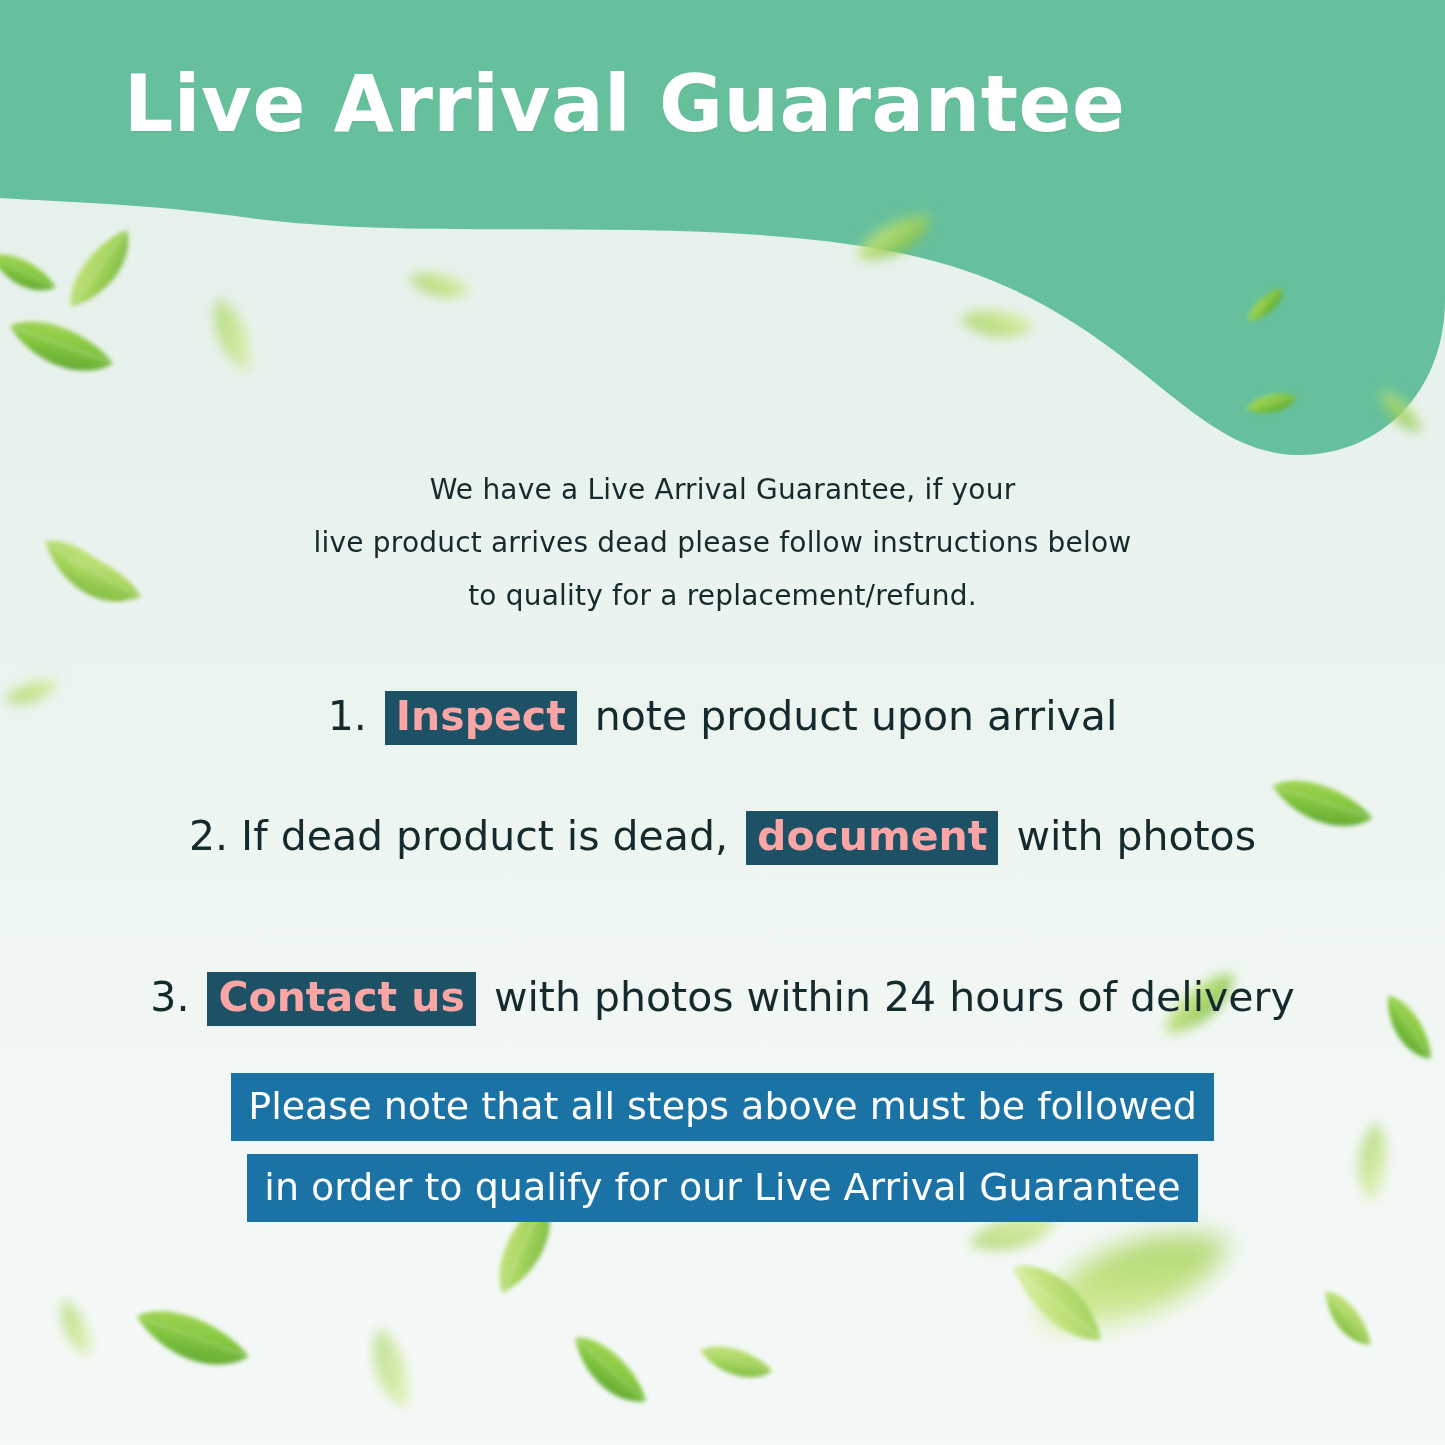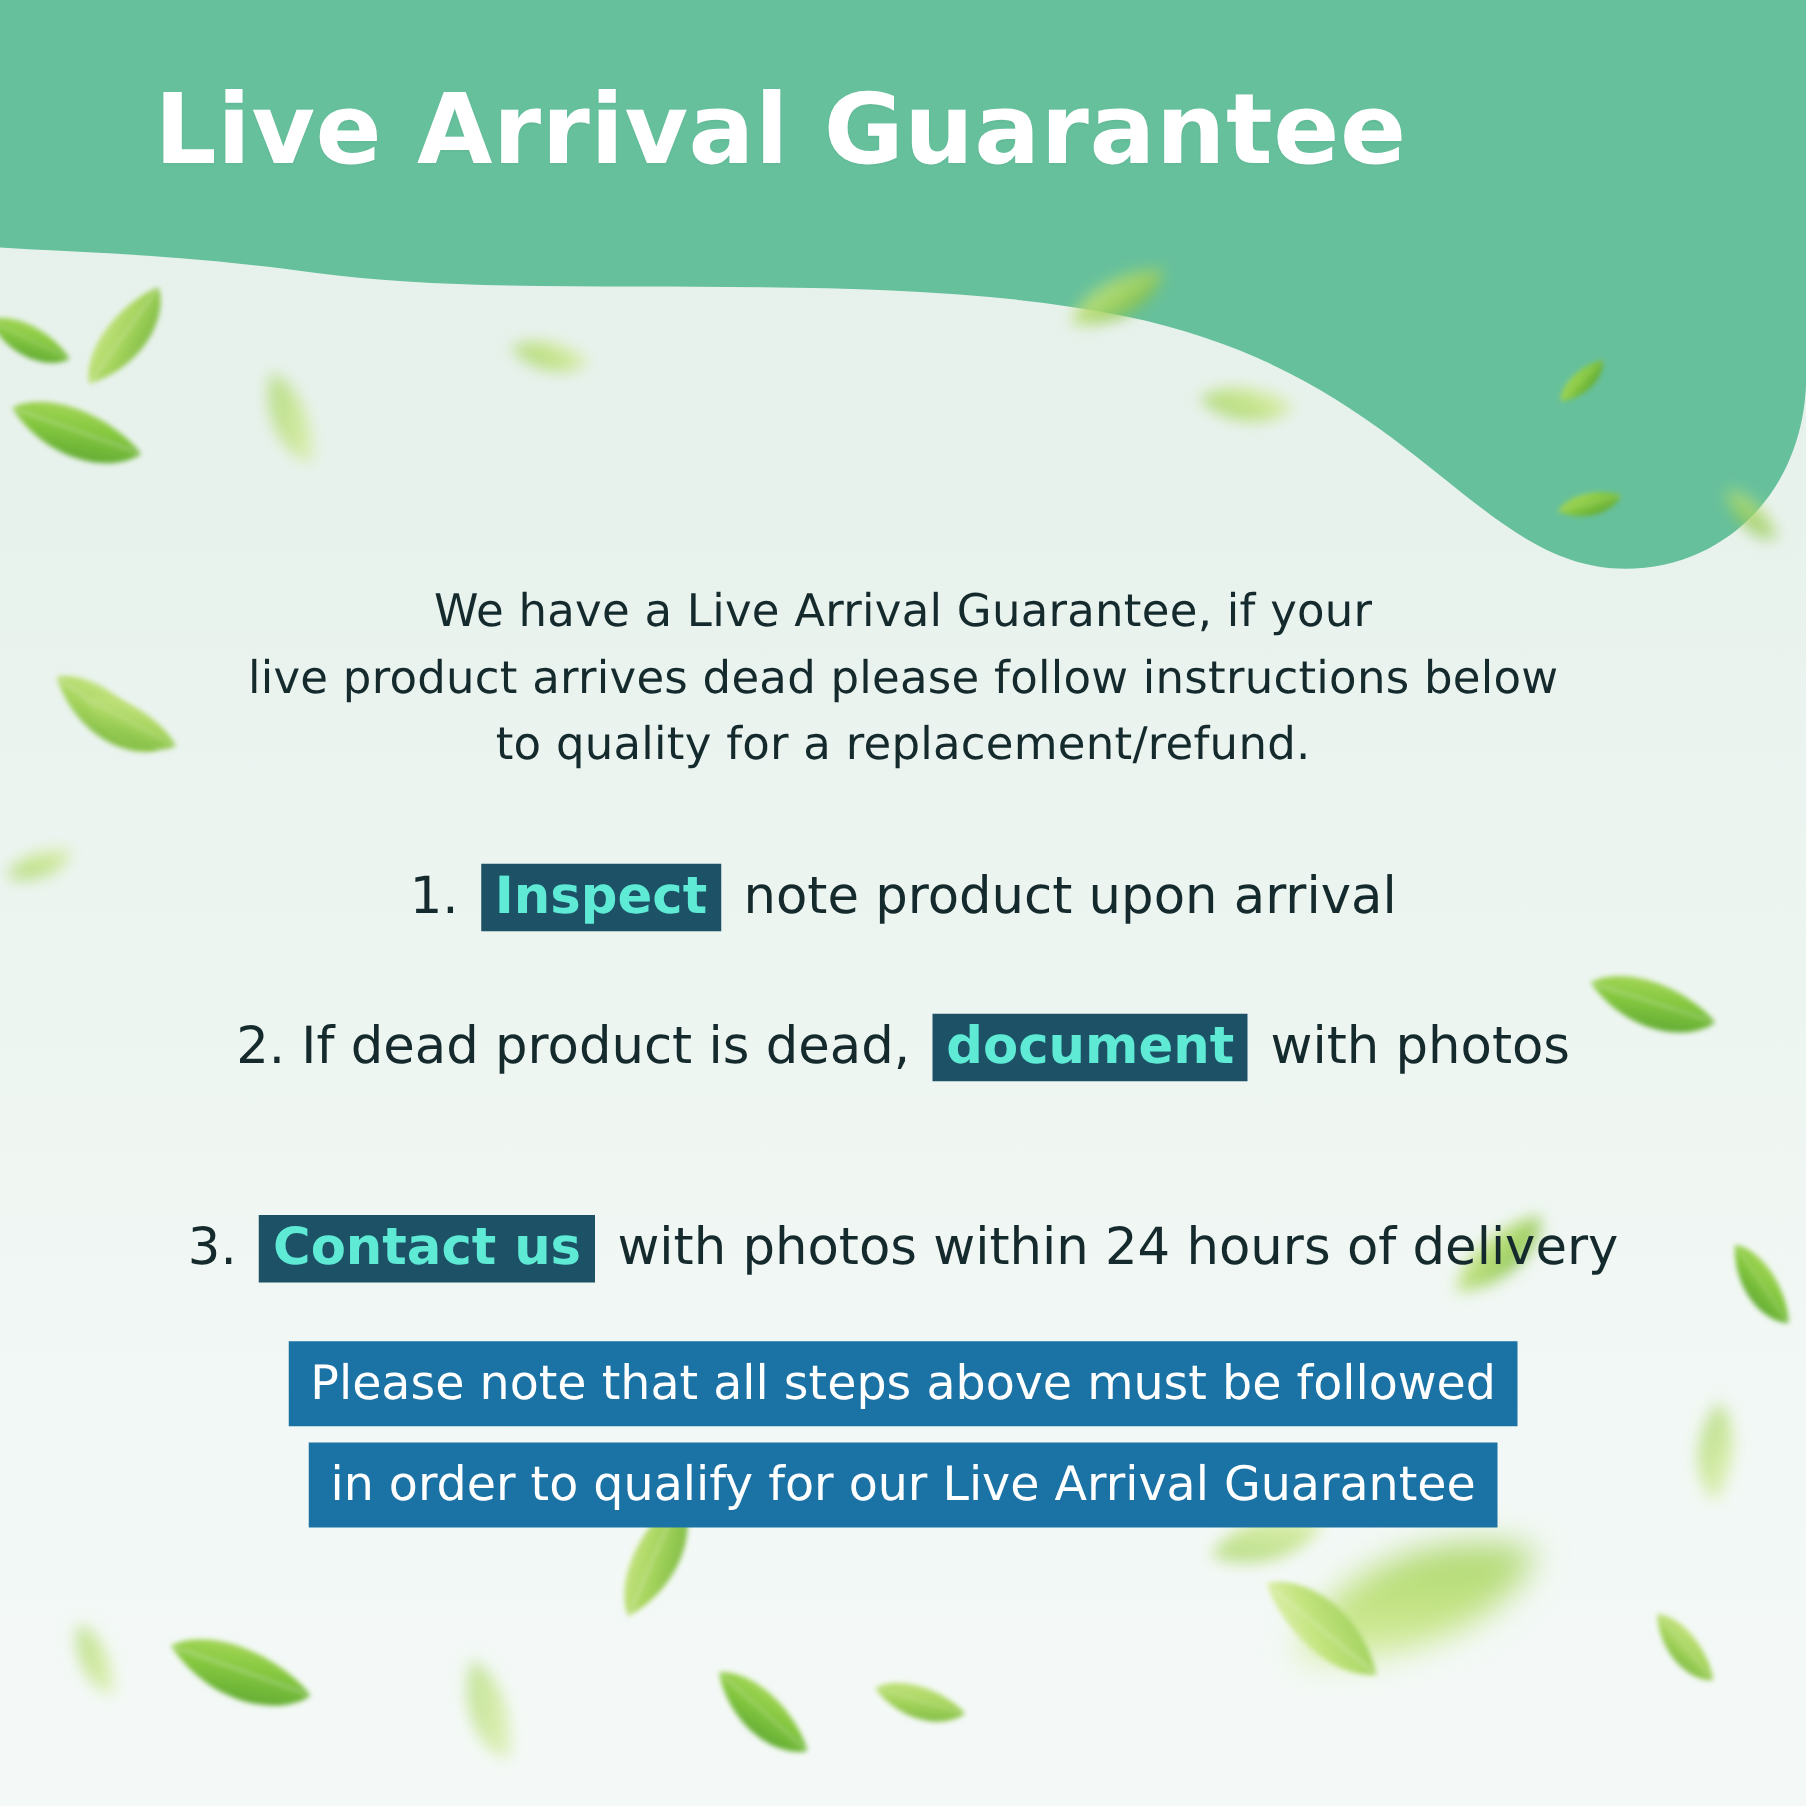--- a/index.html
+++ b/index.html
@@ -66,21 +66,21 @@
     z-index: 4;
   }
 
   #intro {
     position: absolute;
     top: 463px;
     left: 0;
     width: 1445px;
     text-align: center;
     color: #152a2c;
-    font-size: 36px;
+    font-size: 28px;
     line-height: 53px;
     letter-spacing: 0.2px;
   }
   #intro .intro-line { display: block; }
 
   .step {
     position: absolute;
     width: 1445px;
     text-align: center;
     color: #152a2c;
@@ -90,21 +90,21 @@
   }
   #step-1 { top: 691px; }
   #step-2 { top: 811px; }
   #step-3 { top: 928px; margin-top: 44px; }
 
   .step-num { margin-right: 13px; }
 
   .hl {
     display: inline-block;
     background: #1c5166;
-    color: #5eead4;
+    color: #fca5a5;
     font-weight: bold;
     padding: 5px 11px 8px 11px;
     margin: 0 5px;
     vertical-align: baseline;
     line-height: 1;
   }
 
   #note-block {
     position: absolute;
     top: 1073px;

